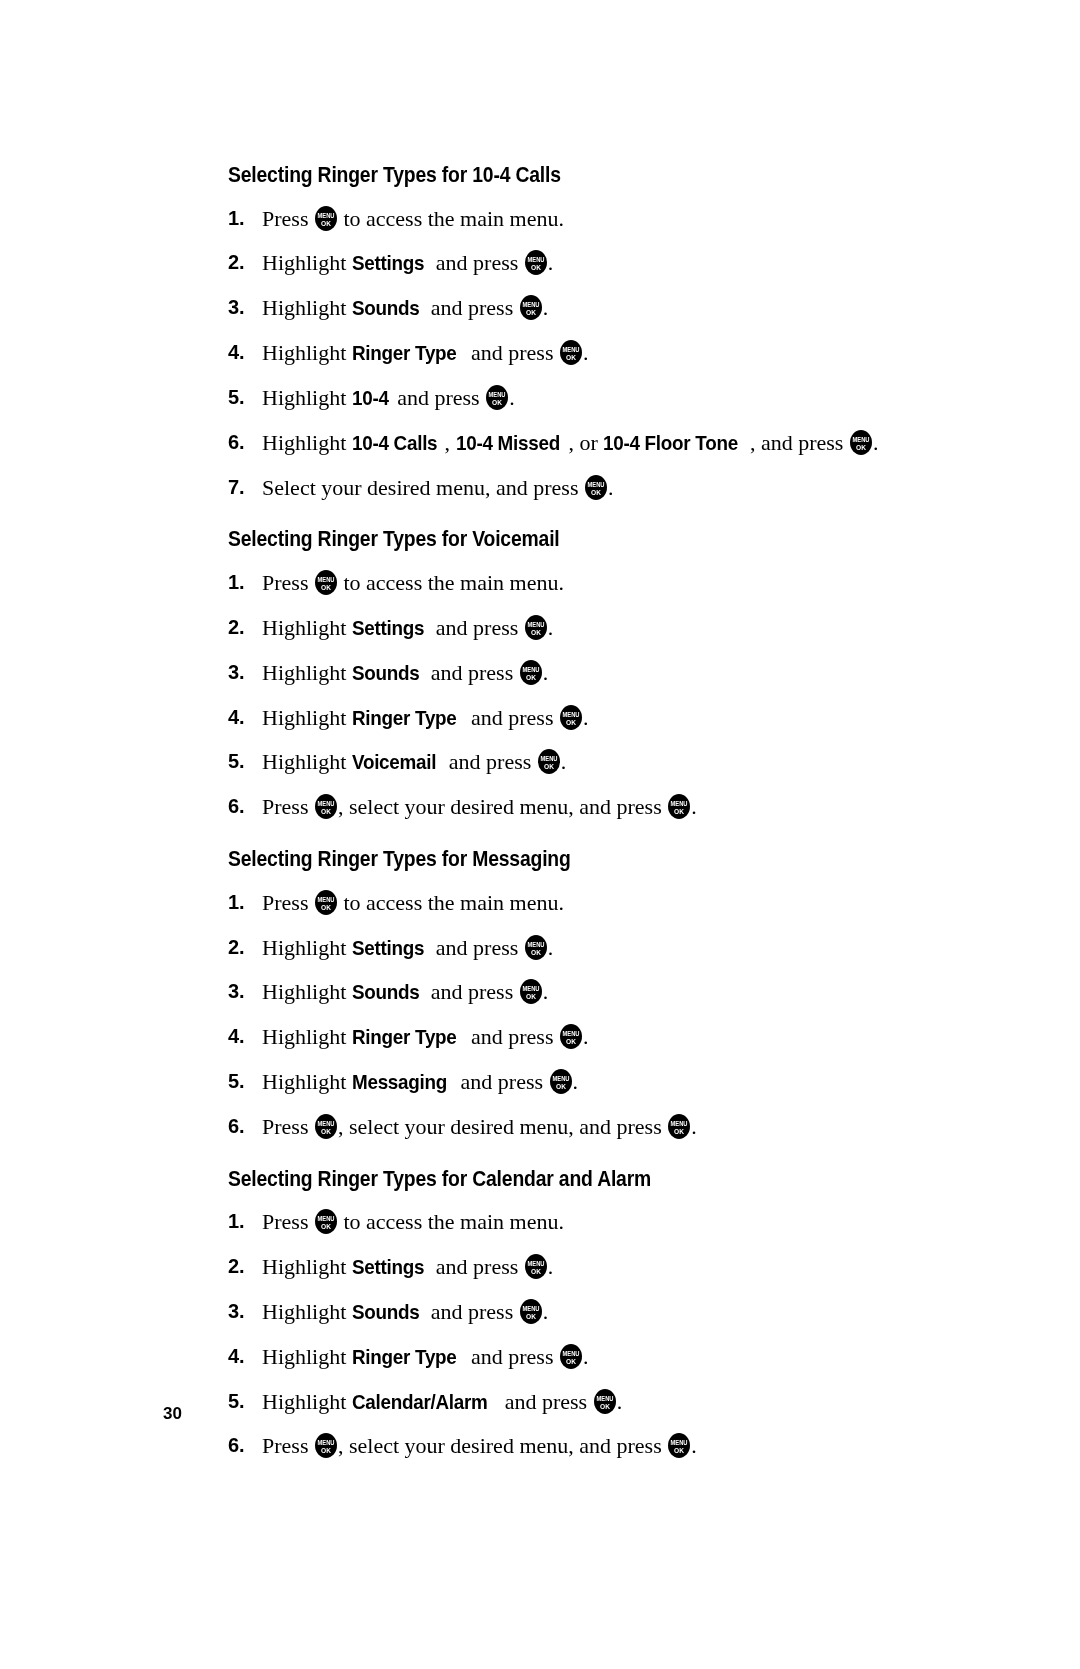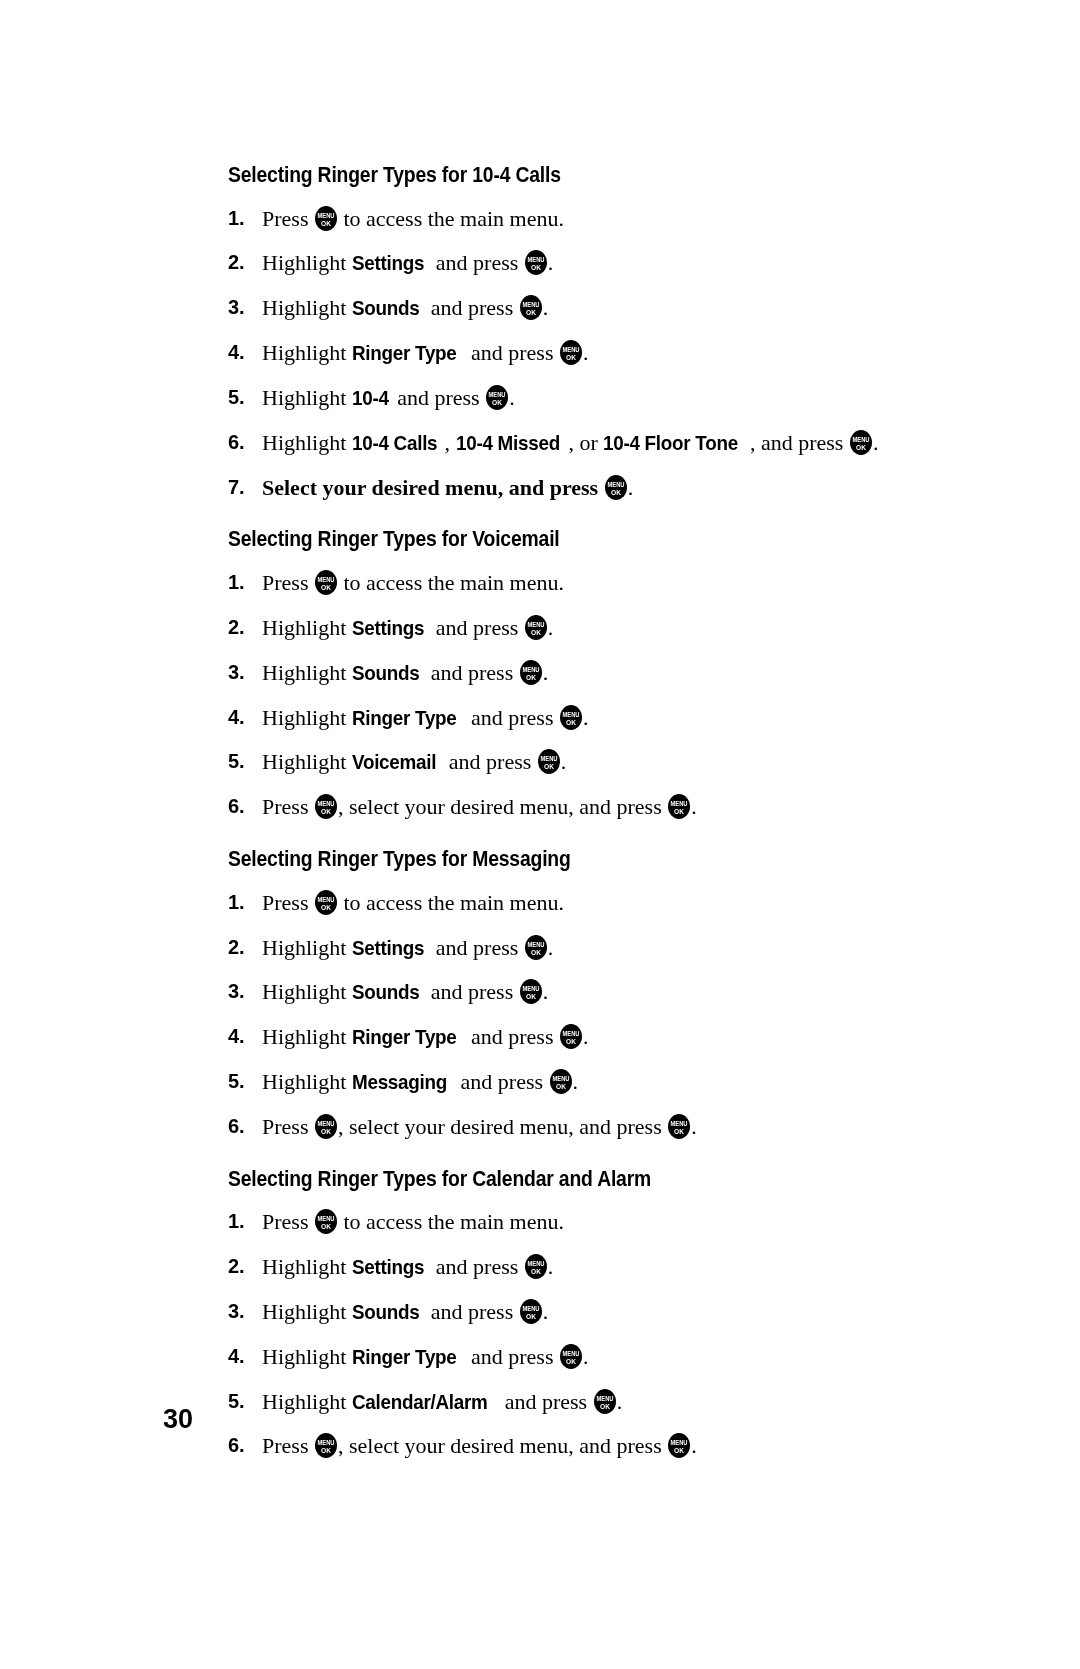--- a/index.html
+++ b/index.html
@@ -99,21 +99,21 @@
   }
   .menuok svg { display: block; }
 
   
   .page-number {
     position: absolute;
     left: 163px;
     top: 1404px;
     font-family: "Liberation Sans Narrow", "Liberation Sans", "DejaVu Sans", sans-serif;
     font-weight: bold;
-    font-size: 27px;
+    font-size: 17px;
   }
 </style>
 </head>
 <body>
 
 <div class="page">
   <div class="content">
     <div id="sections-root">
         <div class="section-heading">Selecting Ringer Types for 10-4 Calls</div>
         <div class="head-gap"></div>
@@ -141,21 +141,21 @@
           <li><span class="num">5.</span><span class="step-text"><span style="white-space: pre;">Highlight </span><span class="ui">10-4</span><span style="white-space: pre;"> and press </span><span class="menuok"><svg viewBox="0 0 22 25" width="22" height="25" xmlns="http://www.w3.org/2000/svg">
                   <ellipse cx="11" cy="12.5" rx="11" ry="12.5" fill="#000000"></ellipse>
                   <text x="11" y="11.6" fill="#ffffff" font-family="Liberation Sans, DejaVu Sans, sans-serif" font-size="6.6" font-weight="bold" text-anchor="middle" textLength="17" lengthAdjust="spacingAndGlyphs">MENU</text>
                   <text x="11" y="19.6" fill="#ffffff" font-family="Liberation Sans, DejaVu Sans, sans-serif" font-size="6.6" font-weight="bold" text-anchor="middle">OK</text>
                 </svg></span><span style="white-space: pre;">.</span></span></li>
           <li><span class="num">6.</span><span class="step-text"><span style="white-space: pre;">Highlight </span><span class="ui">10-4 Calls</span><span style="white-space: pre;">, </span><span class="ui">10-4 Missed</span><span style="white-space: pre;">, or </span><span class="ui">10-4 Floor Tone</span><span style="white-space: pre;">, and press </span><span class="menuok"><svg viewBox="0 0 22 25" width="22" height="25" xmlns="http://www.w3.org/2000/svg">
                   <ellipse cx="11" cy="12.5" rx="11" ry="12.5" fill="#000000"></ellipse>
                   <text x="11" y="11.6" fill="#ffffff" font-family="Liberation Sans, DejaVu Sans, sans-serif" font-size="6.6" font-weight="bold" text-anchor="middle" textLength="17" lengthAdjust="spacingAndGlyphs">MENU</text>
                   <text x="11" y="19.6" fill="#ffffff" font-family="Liberation Sans, DejaVu Sans, sans-serif" font-size="6.6" font-weight="bold" text-anchor="middle">OK</text>
                 </svg></span><span style="white-space: pre;">.</span></span></li>
-          <li><span class="num">7.</span><span class="step-text"><span style="white-space: pre; font-weight: bold;">Select your desired menu, and press </span><span class="menuok"><svg viewBox="0 0 22 25" width="22" height="25" xmlns="http://www.w3.org/2000/svg">
+          <li><span class="num">7.</span><span class="step-text"><span style="white-space: pre;">Select your desired menu, and press </span><span class="menuok"><svg viewBox="0 0 22 25" width="22" height="25" xmlns="http://www.w3.org/2000/svg">
                   <ellipse cx="11" cy="12.5" rx="11" ry="12.5" fill="#000000"></ellipse>
                   <text x="11" y="11.6" fill="#ffffff" font-family="Liberation Sans, DejaVu Sans, sans-serif" font-size="6.6" font-weight="bold" text-anchor="middle" textLength="17" lengthAdjust="spacingAndGlyphs">MENU</text>
                   <text x="11" y="19.6" fill="#ffffff" font-family="Liberation Sans, DejaVu Sans, sans-serif" font-size="6.6" font-weight="bold" text-anchor="middle">OK</text>
                 </svg></span><span style="white-space: pre;">.</span></span></li>
         </ol>
         <div class="sec-gap"></div>
         <div class="section-heading">Selecting Ringer Types for Voicemail</div>
         <div class="head-gap"></div>
         <ol class="steps">
           <li><span class="num">1.</span><span class="step-text"><span style="white-space: pre;">Press </span><span class="menuok"><svg viewBox="0 0 22 25" width="22" height="25" xmlns="http://www.w3.org/2000/svg">

